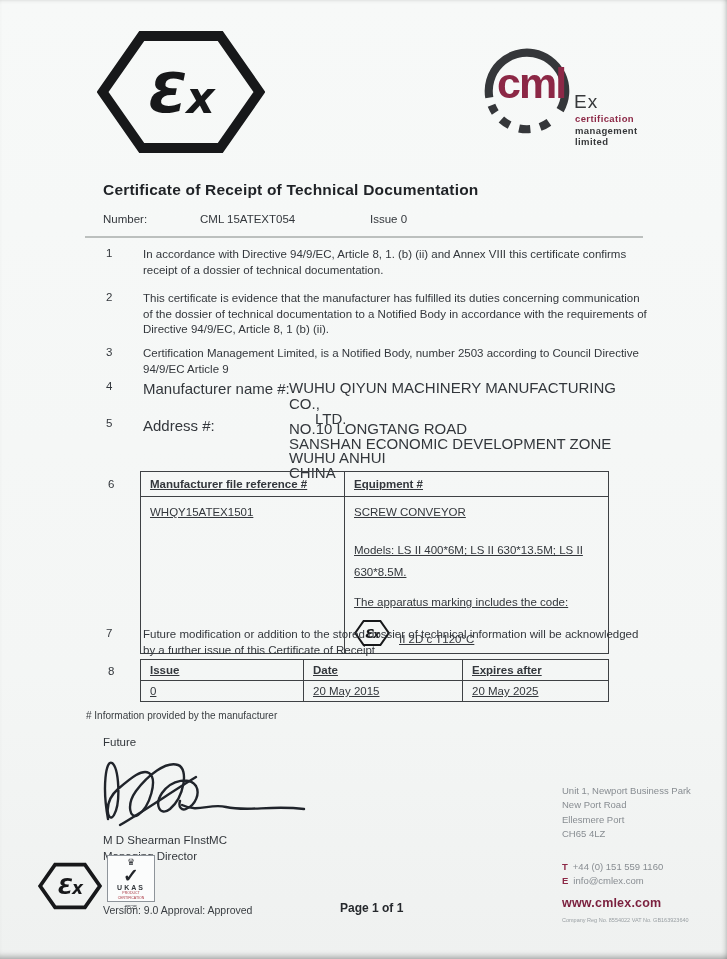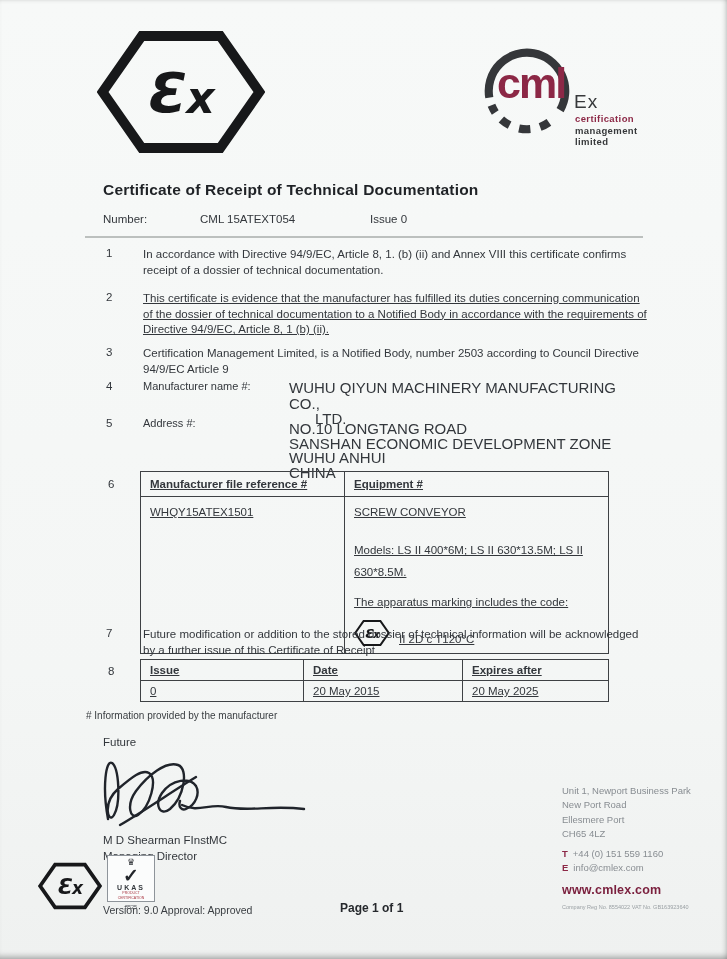--- a/index.html
+++ b/index.html
@@ -31,21 +31,21 @@
   .cml-suffix{position:absolute;left:94px;top:58px;font-size:19px;font-weight:500;color:#37393b;letter-spacing:1px;}
   .cml-lines{position:absolute;left:95px;top:80px;font-size:9.5px;font-weight:bold;line-height:11.5px;letter-spacing:.4px;}
   .cml-l1{color:#8c2846;} .cml-l2,.cml-l3{color:#37393b;}
   
   .title{left:103px;top:181px;font-size:15.5px;font-weight:bold;color:#1f2226;letter-spacing:.2px;}
   .numrow{top:213px;font-size:11.5px;color:#33373c;}
   .divider{left:85px;top:236px;width:558px;height:1.5px;background:#bcc0be;}
   
   .cnum{position:absolute;left:106px;font-size:11.5px;color:#33373c;}
   .cbody{position:absolute;left:143px;width:508px;font-size:11.5px;line-height:15.5px;color:#33373c;}
-  .clabel{position:absolute;left:143px;font-size:11px;color:#33373c;}
+  .clabel{position:absolute;left:143px;font-size:15px;color:#33373c;}
   .cval{position:absolute;left:289px;font-size:15px;line-height:15.5px;color:#33373c;}
   .indent2{padding-left:26px;}
   
   .tbl{position:absolute;left:140px;width:467px;border:1.2px solid #3e4144;font-size:11.5px;background:transparent;}
   .trow{display:flex;text-decoration:underline;}
   .tcell{padding:6px 9px;box-sizing:border-box;}
   .th{font-weight:bold;}
   .t6{top:471px;}
   .t6 .c1{width:204px;border-right:1.2px solid #3e4144;}
   .t6 .c2{width:263px;}
@@ -74,21 +74,21 @@
   .ukas{left:107px;top:855px;width:48px;text-align:center;}
   .ukas-box{border:1px solid #8e949a;background:#fbfcfc;padding:2px 1px 1px;width:44px;margin:0 auto;}
   .ukas-crown{display:block;font-size:9px;line-height:9px;color:#2b2e33;}
   .ukas-tick{display:block;font-size:19px;line-height:17px;font-weight:bold;color:#23262b;}
   .ukas-name{display:block;font-size:7px;font-weight:bold;letter-spacing:2px;color:#33373c;}
   .ukas-sub{display:block;font-size:3.5px;color:#a8333f;line-height:4.5px;}
   .ukas-num{display:block;font-size:5.5px;color:#4a4e53;margin-top:2px;}
   
   .contact{left:562px;top:784px;width:158px;font-size:9.5px;color:#888d92;line-height:14.3px;}
   .contact .lbl{color:#8c2846;font-weight:bold;margin-right:5px;}
-  .contact-phone{margin-top:6px;}
+  .contact-phone{margin-top:19px;}
   .contact-web{margin-top:7px;font-size:12.5px;font-weight:bold;color:#7a1f3d;letter-spacing:.2px;}
   .contact-reg{margin-top:7px;font-size:5.5px;color:#9aa0a4;line-height:7px;white-space:nowrap;}
 </style>
 </head>
 <body>
 
 <div class="page">
 
   <div class="exhex exhex-lg">
     <svg viewBox="0 0 120 92">
@@ -120,21 +120,21 @@
   </div>
   <div class="abs numrow" style="left:103px;">Number:</div>
   <div class="abs numrow" style="left:200px;">CML 15ATEXT054</div>
   <div class="abs numrow" style="left:370px;">Issue 0</div>
   <div class="abs divider"></div>
 
   <span class="cnum" style="top:247px;">1</span>
   <div class="cbody" style="top:247px;">In accordance with Directive 94/9/EC, Article 8, 1. (b) (ii) and Annex VIII this certificate confirms receipt of a dossier of technical documentation.</div>
 
   <span class="cnum" style="top:291px;">2</span>
-  <div class="cbody" style="top:291px;text-decoration:underline;">This certificate is evidence that the manufacturer has fulfilled its duties concerning communication of the dossier of technical documentation to a Notified Body in accordance with the requirements of Directive 94/9/EC, Article 8, 1 (b) (ii).</div>
+  <div class="cbody" style="top:291px;">This certificate is evidence that the manufacturer has fulfilled its duties concerning communication of the dossier of technical documentation to a Notified Body in accordance with the requirements of Directive 94/9/EC, Article 8, 1 (b) (ii).</div>
 
   <span class="cnum" style="top:346px;">3</span>
   <div class="cbody" style="top:346px;">Certification Management Limited, is a Notified Body, number 2503 according to Council Directive 94/9/EC Article 9</div>
 
   <span class="cnum" style="top:380px;">4</span>
   <span class="clabel" style="top:380px;">Manufacturer name #:</span>
   <div class="cval" style="top:380px;width:350px;">
     <div>WUHU QIYUN MACHINERY MANUFACTURING CO.,</div>
     <div class="indent2">LTD.</div>
   </div>

